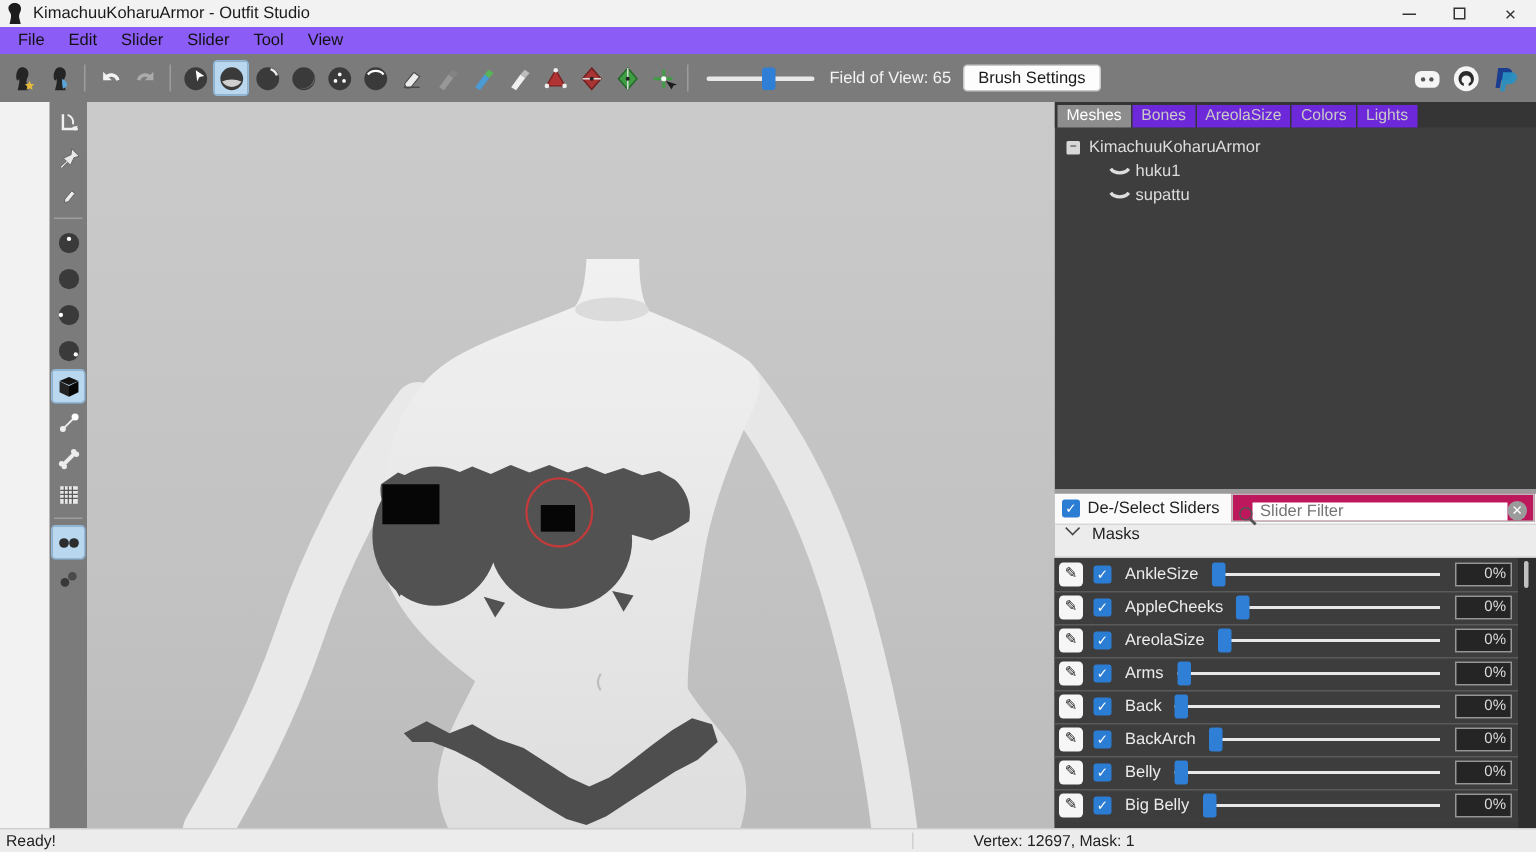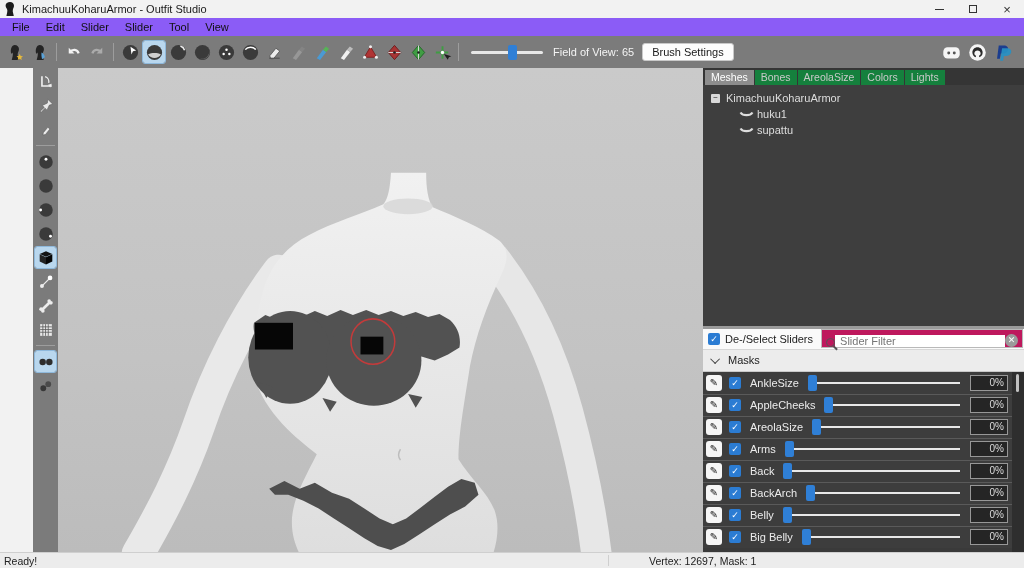--- a/index.html
+++ b/index.html
@@ -42,42 +42,42 @@
   .lb-icon svg { width:18px; height:18px; }
   .lb-icon.active { background:#b9d7ee; outline:1px solid #8fb9dc; }
   .lb-sep { width:19px; height:1px; background:#9d9d9d; margin:2px 0; }
 
   .viewport { flex:1 1 auto; background:linear-gradient(180deg,#cacaca 0%,#c3c3c3 60%,#bcbcbc 100%); position:relative; overflow:hidden; }
   .viewport svg { position:absolute; inset:0; width:100%; height:100%; }
 
   
   .right-panel { width:321px; background:#3e3e3e; display:flex; flex-direction:column; flex:0 0 auto; }
   .tabbar { height:17px; background:#353535; display:flex; align-items:flex-end; padding-left:2px; gap:1px; flex:0 0 auto; }
-  .tab { padding:1px 6px 2px; font-size:10.5px; background:#15803d; color:#c9c9c9; }
+  .tab { padding:1px 6px 2px; font-size:10.5px; background:#6d28d9; color:#c9c9c9; }
   .tab.active { background:#8d8d8d; color:#fff; }
   .tree { flex:1 1 auto; padding:7px 8px; color:#ddd; overflow:hidden; }
   .tree-root { display:flex; align-items:center; gap:6px; margin-bottom:2px; }
   .expander { width:9px; height:9px; background:#d8d8d8; color:#222; font-size:8px; line-height:8px; text-align:center; border-radius:1px; }
   .tree-item { display:flex; align-items:center; gap:3px; margin:1px 0 1px 28px; height:15px; }
   .eye { width:15px; height:10px; display:flex; align-items:center; }
   .tree-label { color:#ddd; }
   .tree-label.sel { background:#57d65a; color:#fff; padding:0 3px; border-radius:2px; border:1px solid #bdeec0; }
 
   .splitter { height:3px; background:#9a9a9a; flex:0 0 auto; }
 
   .slider-header { height:21px; background:#fafafa; display:flex; align-items:center; padding-left:5px; flex:0 0 auto; border-bottom:1px solid #d7d7d7; }
   .cbx { width:12px; height:12px; background:#2b7cd3; border-radius:2px; color:#fff; font-size:9px; line-height:12px; text-align:center; flex:0 0 auto; }
   .deselect-label { color:#222; margin:0 8px 0 5px; white-space:nowrap; }
   .searchbox { flex:1 1 auto; height:19px; background:#be185d; border:1px solid #b9b9b9; display:flex; align-items:flex-end; padding:0 4px; margin-right:1px; }
   .mag { width:9px; height:9px; border:1.5px solid #555; border-radius:50%; position:relative; flex:0 0 auto; }
   .mag::after { content:""; position:absolute; width:5px; height:1.5px; background:#555; transform:rotate(45deg); right:-4px; bottom:-2px; }
   .searchbox input { border:none; outline:none; flex:1 1 auto; font-size:11px; padding:0 5px; font-family:inherit; color:#333; min-width:0; }
   .clear-btn { width:13px; height:13px; border-radius:50%; background:#9b9b9b; color:#fff; font-size:9px; line-height:13px; text-align:center; flex:0 0 auto; }
 
-  .masks-header { height:22px; background:#ececec; display:flex; align-items:center; padding-left:10px; gap:8px; color:#222; flex:0 0 auto; border-bottom:1px solid #c9c9c9; }
+  .masks-header { height:22px; background:#ececec; display:flex; align-items:flex-start; padding-left:10px; gap:8px; color:#222; flex:0 0 auto; border-bottom:1px solid #c9c9c9; }
   .caret { width:7px; height:7px; border-left:1.5px solid #444; border-bottom:1.5px solid #444; transform:rotate(-45deg) translateY(-2px); }
 
   .slider-area { flex:1 1 auto; position:relative; overflow:hidden; background:#3a3a3a; }
   .slider-list { position:absolute; inset:0 12px 0 0; overflow:hidden; }
   .slider-row { height:22px; display:flex; align-items:center; background:#3d3d3d; border-top:1px solid #5a5a5a; padding:0 4px 0 3px; }
   .slider-row:first-child { border-top:none; }
   .edit-btn { width:16px; height:16px; background:#f6f6f6; border-radius:3px; color:#222; font-size:10px; line-height:16px; text-align:center; flex:0 0 auto; }
   .slider-row .cbx { margin-left:7px; }
   .slider-name { color:#ececec; margin-left:9px; white-space:nowrap; }
   .slider-track { flex:1 1 auto; height:2px; background:#e8e8e8; margin:0 10px 0 9px; position:relative; }

